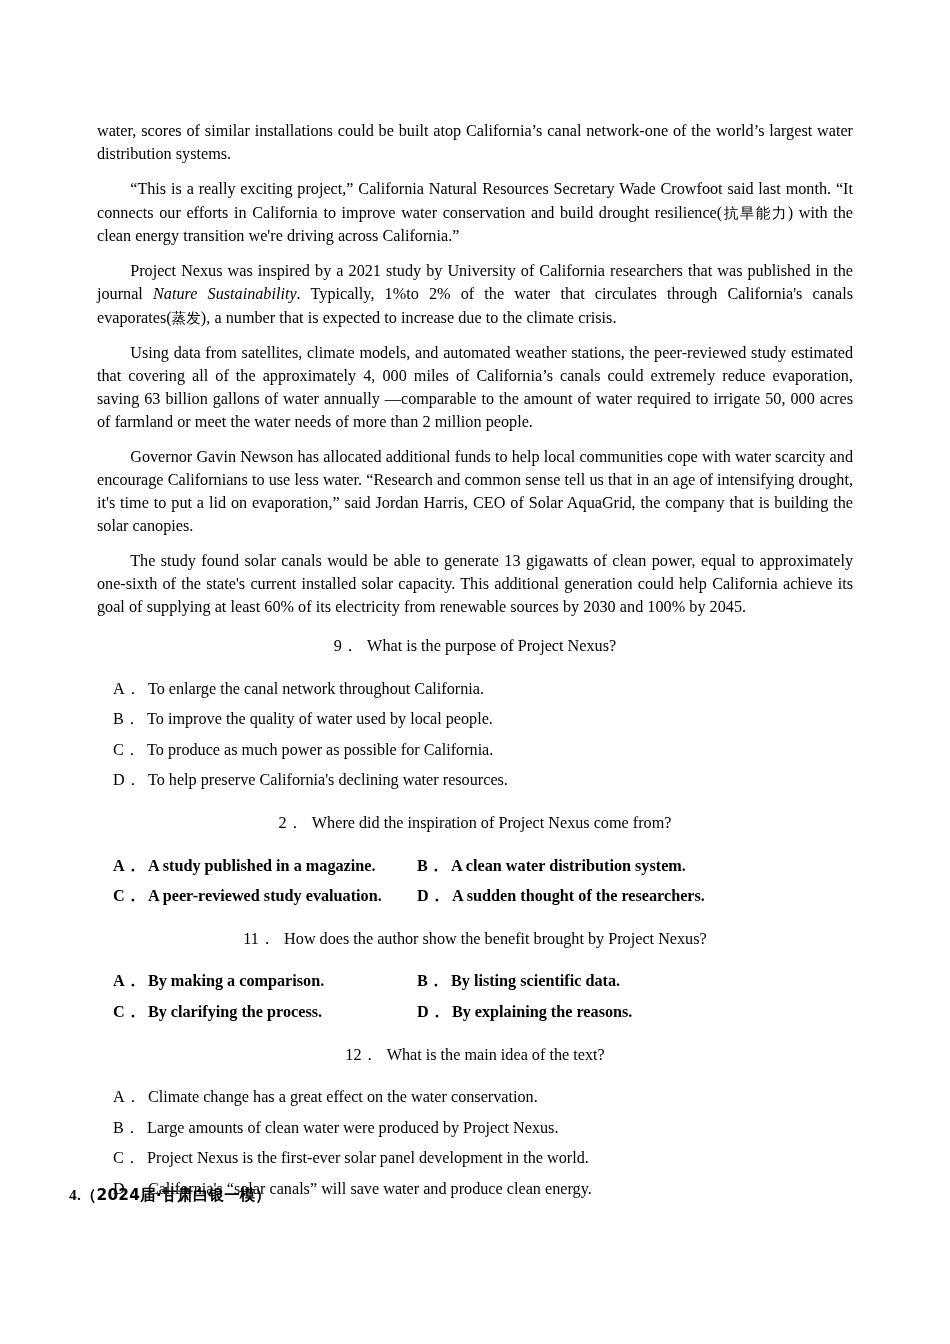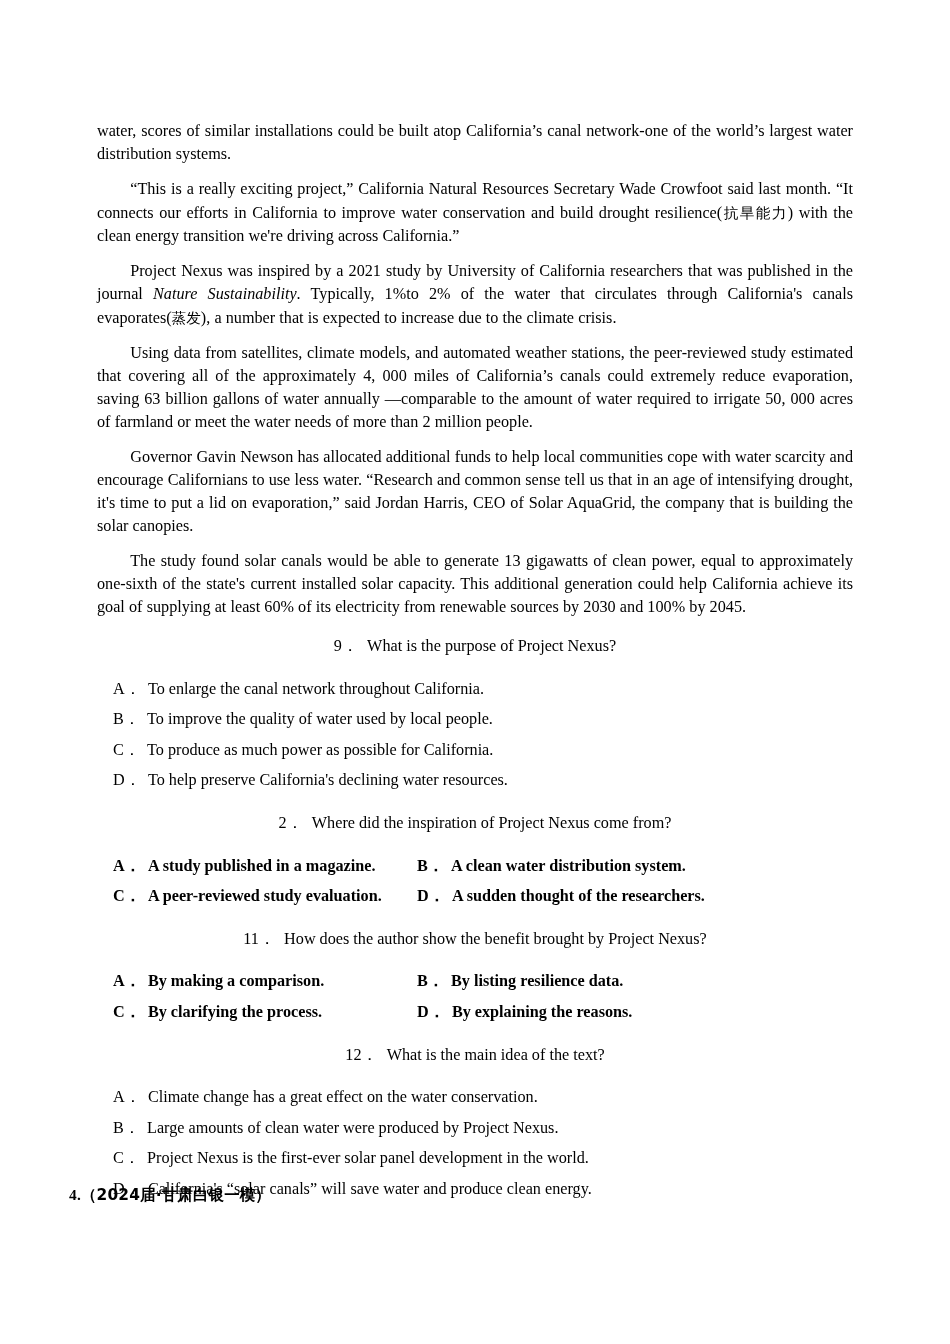--- a/index.html
+++ b/index.html
@@ -143,21 +143,21 @@
         <div class="question-block">
           <div class="q-stem"><span class="q-num">2．</span><span class="q-gap"></span><span>Where did the inspiration of Project Nexus come from?</span></div>
           <div class="opt-list">
             <div class="opt-row opt-two-col"><span class="opt-col-a"><span><span class="opt-letter">A．</span><span class="opt-gap"></span><span>A study published in a magazine.</span></span></span><span class="opt-col-b"><span><span class="opt-letter">B．</span><span class="opt-gap"></span><span>A clean water distribution system.</span></span></span></div>
             <div class="opt-row opt-two-col"><span class="opt-col-a"><span><span class="opt-letter">C．</span><span class="opt-gap"></span><span>A peer-reviewed study evaluation.</span></span></span><span class="opt-col-b"><span><span class="opt-letter">D．</span><span class="opt-gap"></span><span>A sudden thought of the researchers.</span></span></span></div>
           </div>
         </div>
         <div class="question-block">
           <div class="q-stem"><span class="q-num">11．</span><span class="q-gap"></span><span>How does the author show the benefit brought by Project Nexus?</span></div>
           <div class="opt-list">
-            <div class="opt-row opt-two-col"><span class="opt-col-a"><span><span class="opt-letter">A．</span><span class="opt-gap"></span><span>By making a comparison.</span></span></span><span class="opt-col-b"><span><span class="opt-letter">B．</span><span class="opt-gap"></span><span>By listing resilience data.</span></span></span></div>
+            <div class="opt-row opt-two-col"><span class="opt-col-a"><span><span class="opt-letter">A．</span><span class="opt-gap"></span><span>By making a comparison.</span></span></span><span class="opt-col-b"><span><span class="opt-letter">B．</span><span class="opt-gap"></span><span>By listing scientific data.</span></span></span></div>
             <div class="opt-row opt-two-col"><span class="opt-col-a"><span><span class="opt-letter">C．</span><span class="opt-gap"></span><span>By clarifying the process.</span></span></span><span class="opt-col-b"><span><span class="opt-letter">D．</span><span class="opt-gap"></span><span>By explaining the reasons.</span></span></span></div>
           </div>
         </div>
         <div class="question-block">
           <div class="q-stem"><span class="q-num">12．</span><span class="q-gap"></span><span>What is the main idea of the text?</span></div>
           <div class="opt-list">
             <div class="opt-row opt-single"><span><span class="opt-letter">A．</span><span class="opt-gap"></span><span>Climate change has a great effect on the water conservation.</span></span></div>
             <div class="opt-row opt-single"><span><span class="opt-letter">B．</span><span class="opt-gap"></span><span>Large amounts of clean water were produced by Project Nexus.</span></span></div>
             <div class="opt-row opt-single"><span><span class="opt-letter">C．</span><span class="opt-gap"></span><span>Project Nexus is the first-ever solar panel development in the world.</span></span></div>
             <div class="opt-row opt-single"><span><span class="opt-letter">D．</span><span class="opt-gap"></span><span>California's “solar canals” will save water and produce clean energy.</span></span></div>

